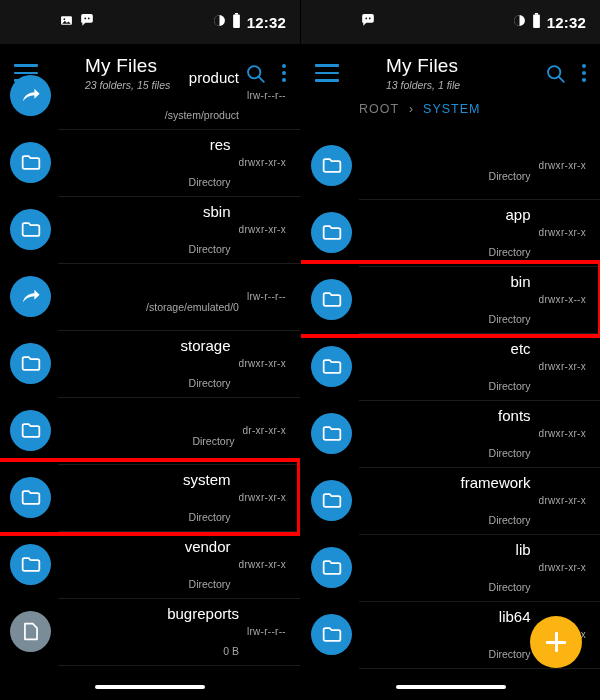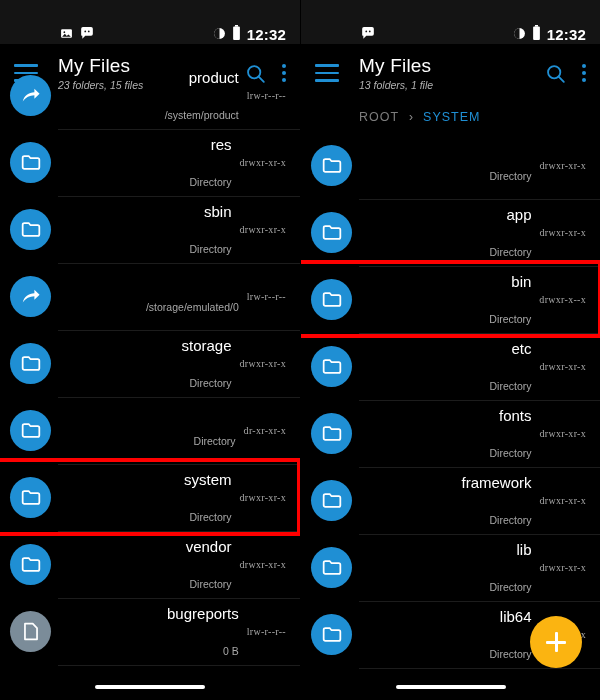--- a/index.html
+++ b/index.html
@@ -9,62 +9,62 @@
     font-family: "Liberation Sans", sans-serif;
     overflow: hidden;
   }
   .screen { position: relative; width: 600px; height: 700px; display: flex; }
   .pane { position: relative; width: 300px; height: 700px; background: #000; overflow: hidden; }
   .pane.right { border-left: 1px solid #000; }
 
   
   .statusbar {
     height: 44px; background: #141414;
-    display: flex; align-items: flex-end;
+    display: flex; align-items: center;
     padding: 0 14px; position: relative;
   }
   .sb-left { display: flex; align-items: center; gap: 7px; flex: 1; padding-left: 46px; }
   .sb-right { display: flex; align-items: center; gap: 6px; }
   .sb-time { color: #fff; font-size: 15px; font-weight: bold; letter-spacing: .2px; }
   .sb-ico { display: block; }
 
   
-  .appbar { height: 58px; display: flex; align-items: center; padding: 0 14px; background: #000; }
+  .appbar { height: 58px; display: flex; align-items: center; padding: 0 14px; background: #000; gap: 27px; }
   .hamburger { width: 24px; height: 18px; display: flex; flex-direction: column; justify-content: space-between; cursor: pointer; flex-shrink: 0; }
   .hamburger i { display: block; height: 2.6px; background: #1f8fd4; border-radius: 1px; }
   .titles { margin-left: 20px; flex: 1; min-width: 0; }
   .title { color: #fff; font-size: 19px; line-height: 22px; letter-spacing: .2px; }
   .subtitle { color: #b2b2b2; font-size: 10.5px; line-height: 14px; margin-top: 1px; font-style: italic; }
   .actions { display: flex; align-items: center; gap: 16px; }
   .icon-btn { cursor: pointer; display: flex; align-items: center; justify-content: center; }
   .kebab { width: 4px; display: flex; flex-direction: column; gap: 3.2px; align-items: center; }
   .kebab i { width: 4px; height: 4px; border-radius: 50%; background: #1f8fd4; display: block; }
 
   
-  .crumbs { height: 30px; display: flex; align-items: center; padding: 0 14px 0 58px; gap: 10px; }
+  .crumbs { height: 30px; display: flex; padding: 0 14px 0 58px; gap: 10px; }
   .crumb { font-size: 12.5px; letter-spacing: 1px; color: #7d7d7d; }
   .crumb.active { color: #1f8fd4; }
   .crumb-sep { color: #8c8c8c; font-size: 12px; }
 
   
   .list { position: relative; }
   .row { height: 67px; display: flex; align-items: center; padding: 0 14px 0 10px; position: relative; text-align: right; }
   .row + .row::before {
     content: ""; position: absolute; left: 58px; right: 0; top: 0;
     height: 1px; background: #1c1c1c;
   }
   .avatar { width: 41px; height: 41px; border-radius: 50%; flex-shrink: 0;
             display: flex; align-items: center; justify-content: center; }
   .avatar.dir { background: #1f8fd4; }
   .avatar.link { background: #1f8fd4; }
   .avatar.file { background: #7b8c99; }
   .meta { flex: 1; min-width: 0; margin-left: 17px; }
   .name { color: #fff; font-size: 15px; line-height: 19px; white-space: nowrap; overflow: hidden; text-overflow: clip; }
   .sub { color: #a8a8a8; font-size: 10.5px; line-height: 15px; margin-top: 21px; }
-  .perm { color: #a8a8a8; font-size: 10px; letter-spacing: .3px; margin-left: 8px; white-space: nowrap; font-family: Liberation Serif, serif; }
+  .perm { color: #a8a8a8; font-size: 10px; letter-spacing: .3px; margin-left: 8px; white-space: nowrap; }
 
   
   .clip-top { margin-top: -40px; }
 
   
   .hl { position: absolute; border: 4px solid #ff0000; pointer-events: none; z-index: 40; }
 
   
   .fab {
     position: absolute; width: 52px; height: 52px; border-radius: 50%;

